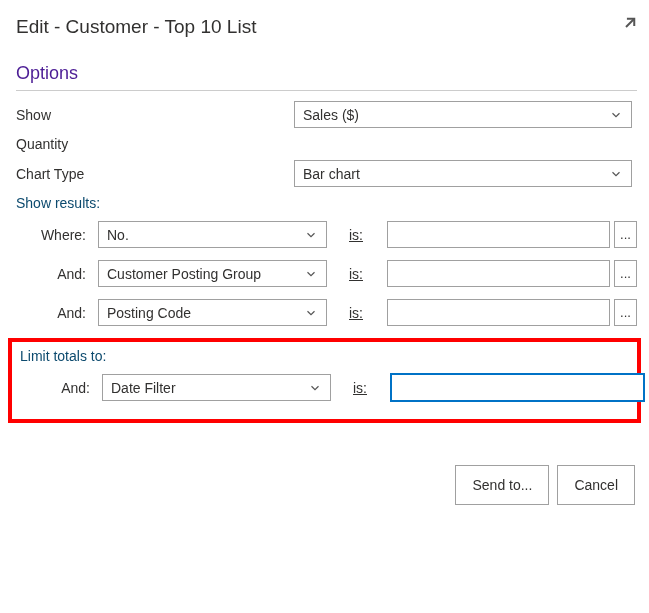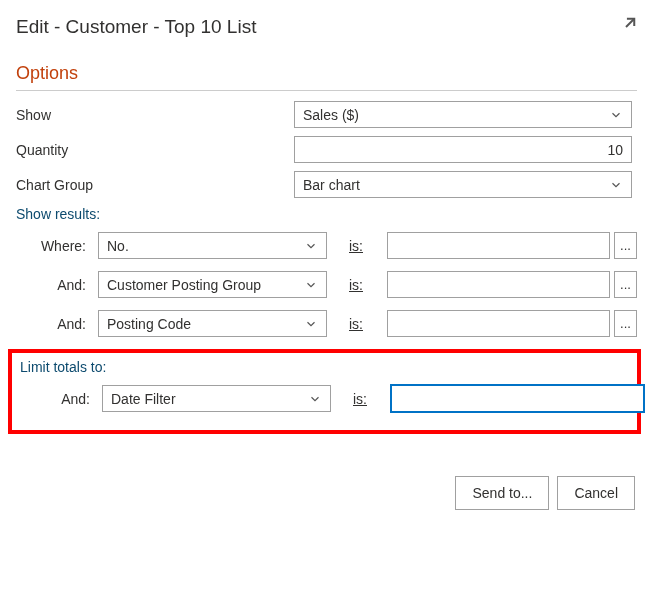--- a/index.html
+++ b/index.html
@@ -24,21 +24,21 @@
   .title {
     font-size: 19px;
     font-weight: 400;
     color: #323130;
   }
   .expand-icon {
     width: 22px; height: 22px;
     cursor: pointer;
   }
   .section-title {
-    color: #c2410c;
+    color: #4c1d95;
     font-size: 18px;
     font-weight: 400;
     margin-bottom: 2px;
   }
   .hr {
     height: 1px;
     background: #ccc;
     margin: 6px 0 10px 0;
   }
   .opt-row {
@@ -123,21 +123,21 @@
     border-color: #0072c6;
   }
   .footer {
     display: flex;
     justify-content: flex-end;
     gap: 8px;
     margin-top: 42px;
     padding-right: 2px;
   }
   .btn {
-    height: 34px;
+    height: 40px;
     border: 1px solid #a0a0a0;
     background: #fff;
     padding: 0 16px;
     display: flex;
     align-items: center;
     cursor: pointer;
     font-size: 14px;
   }
   svg { display: block; }
 </style>
@@ -166,27 +166,24 @@
       <span>
         <svg class="chev" viewBox="0 0 24 24" stroke="#555" stroke-width="2" fill="none">
             <path d="M6 9l6 6 6-6"></path>
           </svg>
       </span>
     </div>
   </div>
 
   <div class="opt-row">
     <div class="opt-label">Quantity</div>
-    <div class="input full">
-      <span>10</span>
-    </div>
   </div>
 
   <div class="opt-row">
-    <div class="opt-label">Chart Group</div>
+    <div class="opt-label">Chart Type</div>
     <div class="select full">
       <span>Bar chart</span>
       <span>
         <svg class="chev" viewBox="0 0 24 24" stroke="#555" stroke-width="2" fill="none">
             <path d="M6 9l6 6 6-6"></path>
           </svg>
       </span>
     </div>
   </div>
 

